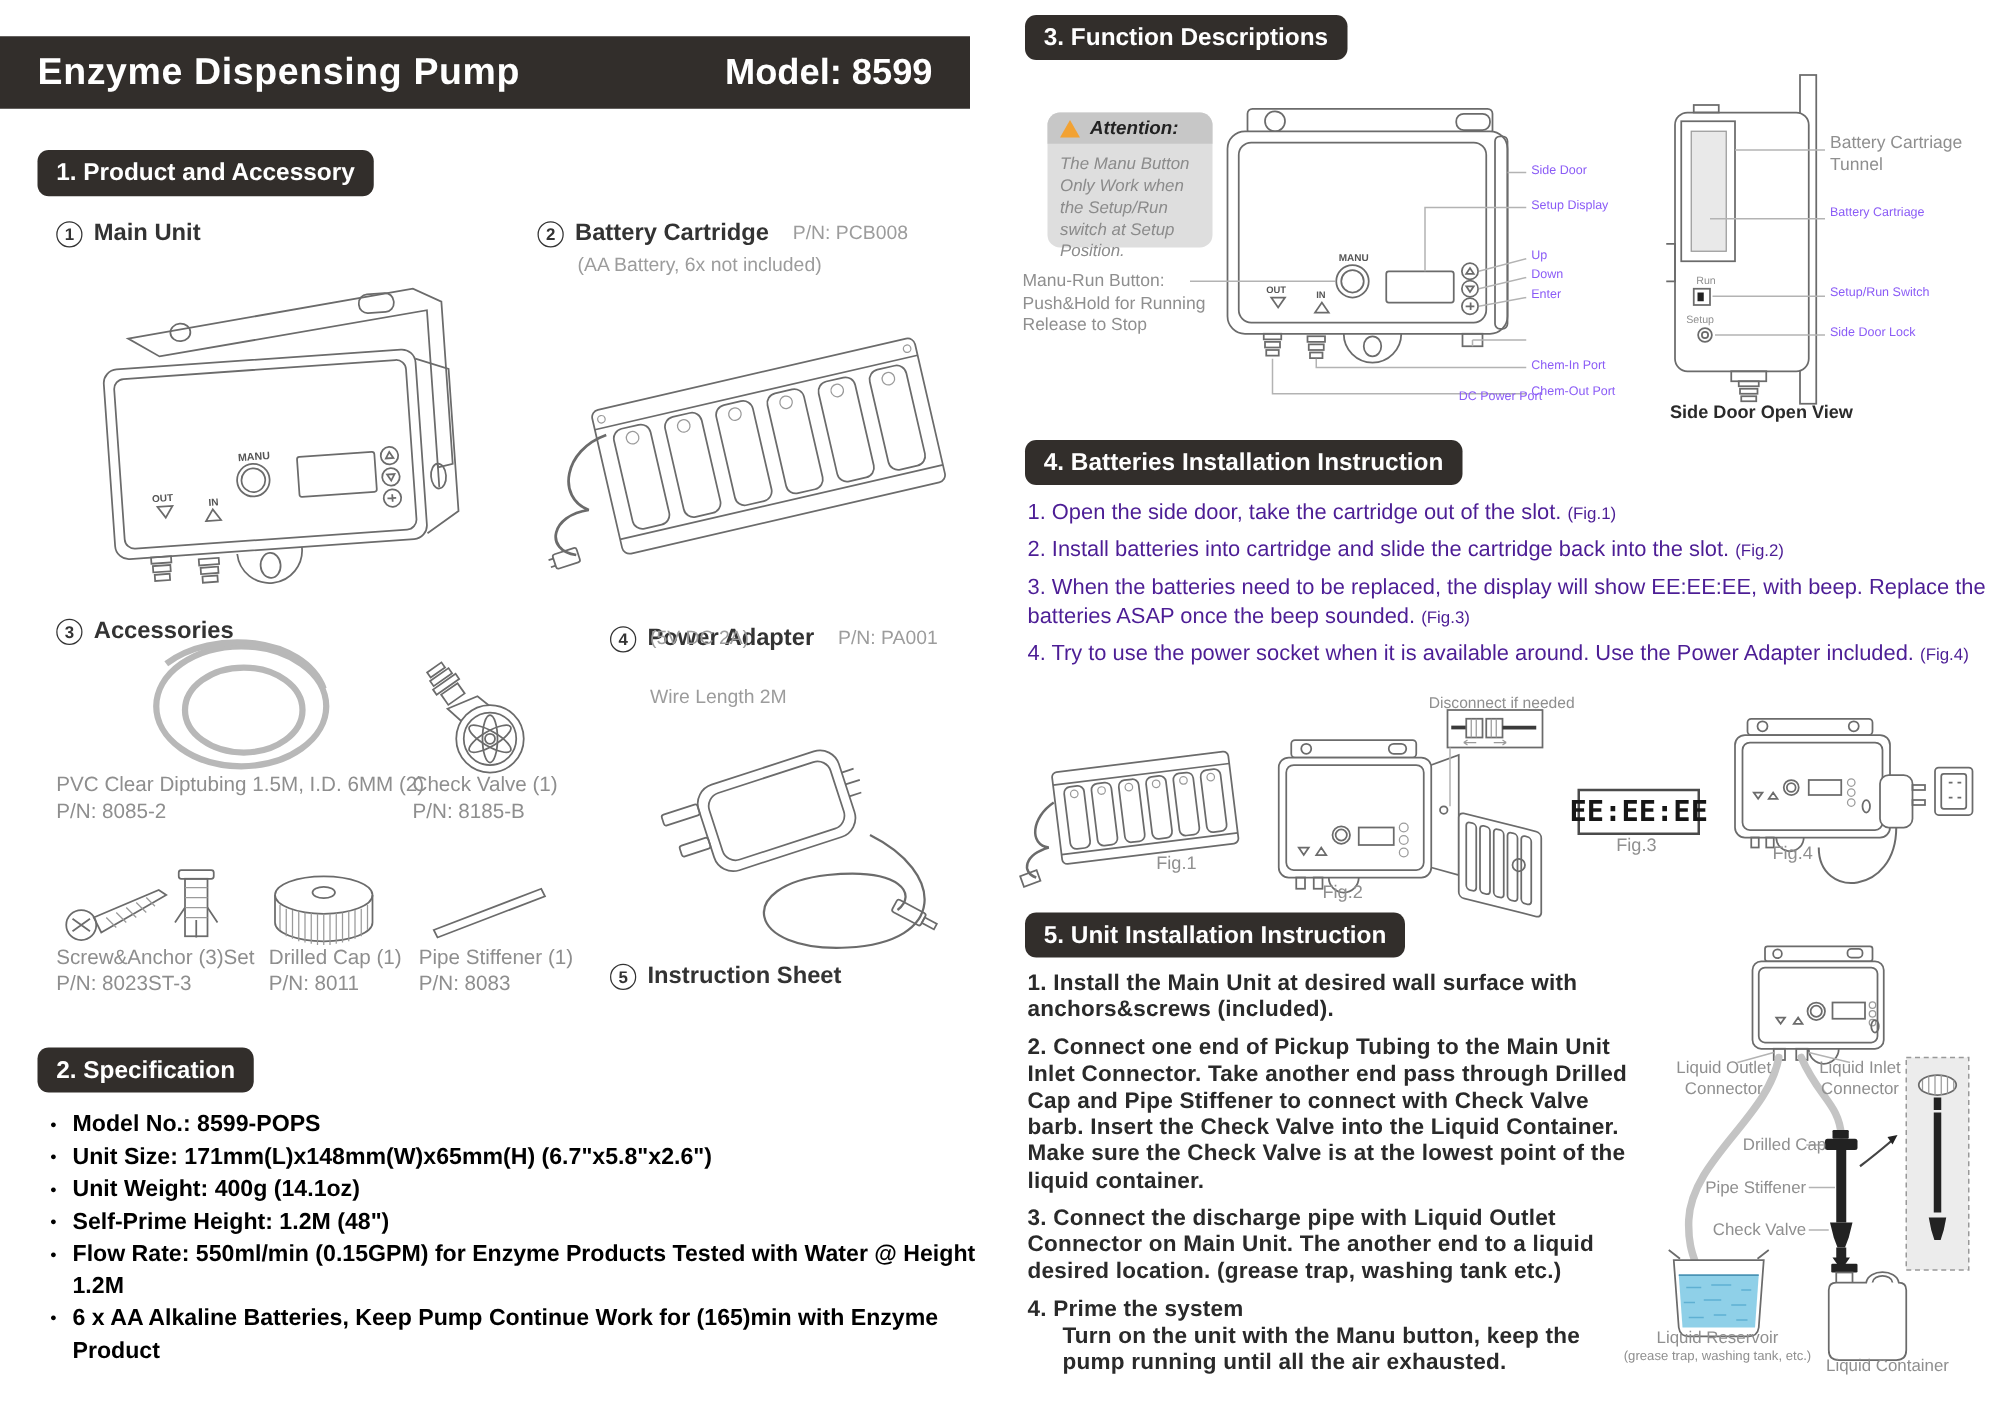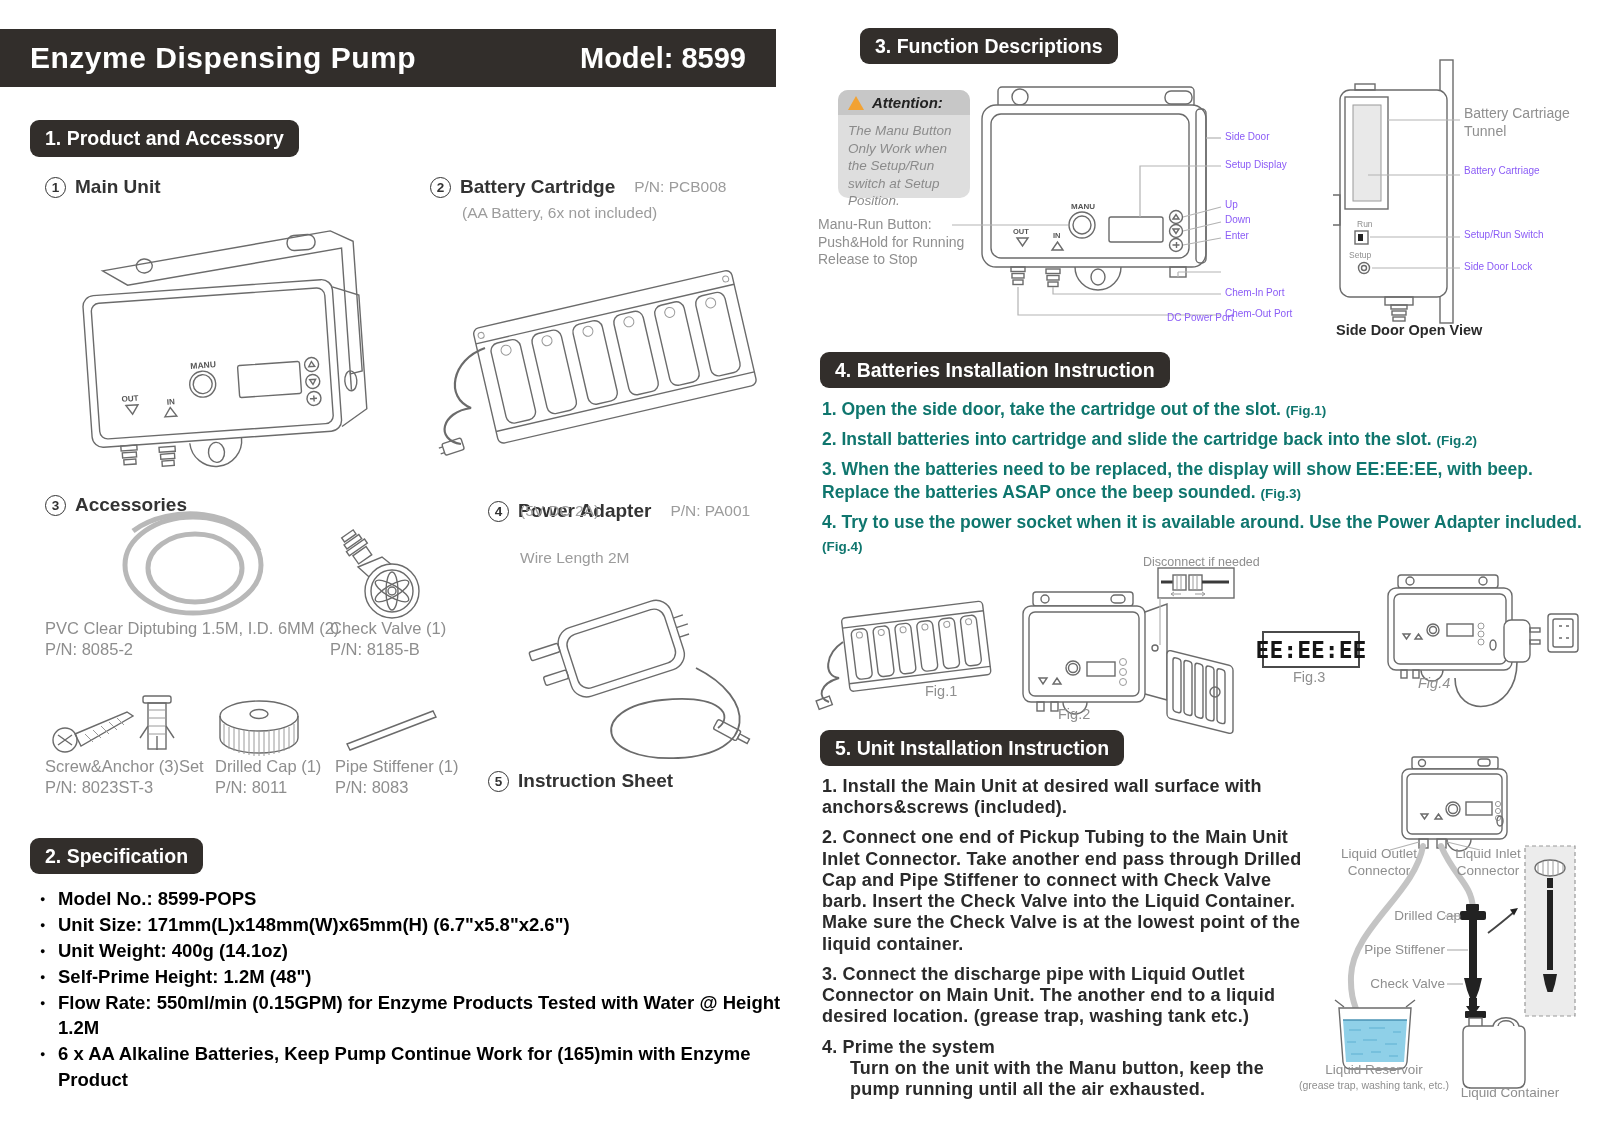--- a/index.html
+++ b/index.html
@@ -18,21 +18,21 @@
   .circnum{width:21px;height:21px;border:1.7px solid #333;border-radius:50%;
            display:inline-flex;align-items:center;justify-content:center;
            font-size:13.5px;font-weight:bold;flex:none;box-sizing:border-box;}
   .pn{font-size:15.5px;color:#9c9c9c;font-weight:normal;margin-left:10px;}
   .note{font-size:15.5px;color:#9c9c9c;}
   .acclabel{font-size:16.5px;color:#8e8e8e;line-height:1.3;}
   .spec{list-style:none;margin:0;padding:0;}
   .spec li{font-size:18.5px;font-weight:bold;color:#000000;line-height:1.4;
            padding-left:18px;position:relative;}
   .spec li::before{content:"●";font-size:9px;position:absolute;left:0;top:7px;}
-  .step{font-size:17.5px;font-weight:bold;color:#0f766e;line-height:1.32;margin:0 0 7px 0;}
+  .step{font-size:17.5px;font-weight:normal;color:#4c1d95;line-height:1.32;margin:0 0 7px 0;}
   .figref{font-size:13.5px;}
   .step5{font-size:18px;font-weight:bold;color:#2a2a2a;line-height:1.18;margin:0 0 9px 0;letter-spacing:.2px;}
   .cont{display:block;padding-left:28px;}
   .lbl{font-size:10px;color:#8b5cf6;white-space:nowrap;}
   .lblw{font-size:13.5px;color:#8f8f8f;line-height:1.25;}
   .figlab{font-size:14.5px;color:#8f8f8f;}
   .attn{background:#dedede;border-radius:10px;}
   .attnband{background:#c7c7c7;border-radius:10px 10px 0 0;display:flex;align-items:center;
             gap:8px;padding:4px 10px;}
   .attntitle{font-size:15px;font-weight:bold;font-style:italic;color:#222;}
@@ -250,21 +250,21 @@
     </div>
   <ul class="abs spec" style="left:40px;top:886px;width:745px;">
     <li>Model No.: 8599-POPS</li>
     <li>Unit Size: 171mm(L)x148mm(W)x65mm(H) (6.7"x5.8"x2.6")</li>
     <li>Unit Weight: 400g (14.1oz)</li>
     <li>Self-Prime Height: 1.2M (48")</li>
     <li>Flow Rate: 550ml/min (0.15GPM) for Enzyme Products Tested with Water @ Height 1.2M</li>
     <li>6 x AA Alkaline Batteries, Keep Pump Continue Work for (165)min with Enzyme Product</li>
   </ul>
 
-  <div class="abs pill" style="left:820px;top:28px;height:36px;margin-left:40px;">
+  <div class="abs pill" style="left:820px;top:12px;height:36px;">
     <span>3. Function Descriptions</span>
     </div>
 
   <div class="abs attn" style="left:838px;top:90px;width:132px;height:108px;">
     <div class="attnband">
       <span class="tri"></span>
       <span class="attntitle">Attention:</span>
     </div>
     <div class="attnbody">The Manu Button Only Work when the Setup/Run switch at Setup Position.</div>
   </div>
@@ -459,21 +459,21 @@
     </g>
   </svg>
 
   <div class="abs eebox" style="left:1262px;top:631px;width:94px;height:33px;">
     <span>EE:EE:EE</span>
     </div>
 
   <div class="abs figlab" style="left:925px;top:683px;">Fig.1</div>
   <div class="abs figlab" style="left:1058px;top:706px;">Fig.2</div>
   <div class="abs figlab" style="left:1293px;top:669px;">Fig.3</div>
-  <div class="abs figlab" style="left:1418px;top:675px;font-style:italic;">Fig.4</div>
+  <div class="abs figlab" style="left:1418px;top:675px;">Fig.4</div>
 
   <div class="abs pill" style="left:820px;top:730px;height:36px;">
     <span>5. Unit Installation Instruction</span>
     </div>
   <div class="abs" style="left:822px;top:776px;width:480px;">
     <p class="step5">1. Install the Main Unit at desired wall surface with anchors&amp;screws (included).</p>
     <p class="step5">2. Connect one end of Pickup Tubing to the Main Unit Inlet Connector. Take another end pass through Drilled Cap and Pipe Stiffener to connect with Check Valve barb. Insert the Check Valve into the Liquid Container. Make sure the Check Valve is at the lowest point of the liquid container.</p>
     <p class="step5">3. Connect the discharge pipe with Liquid Outlet Connector on Main Unit. The another end to a liquid desired location. (grease trap, washing tank etc.)</p>
     <p class="step5"><span>4. Prime the system</span><span class="cont">Turn on the unit with the Manu button, keep the pump running until all the air exhausted.</span></p>
   </div>

